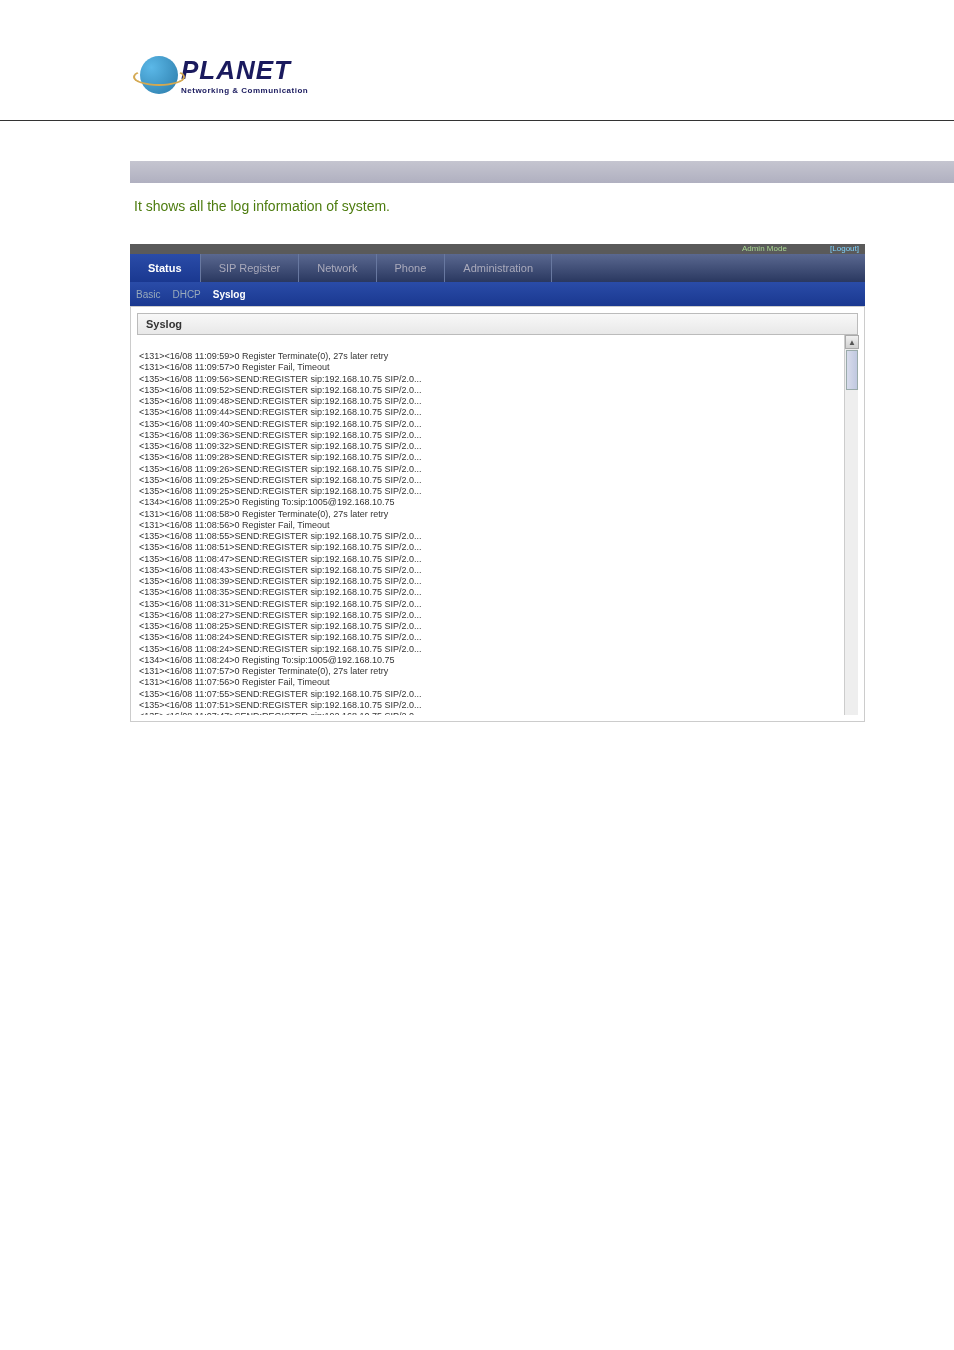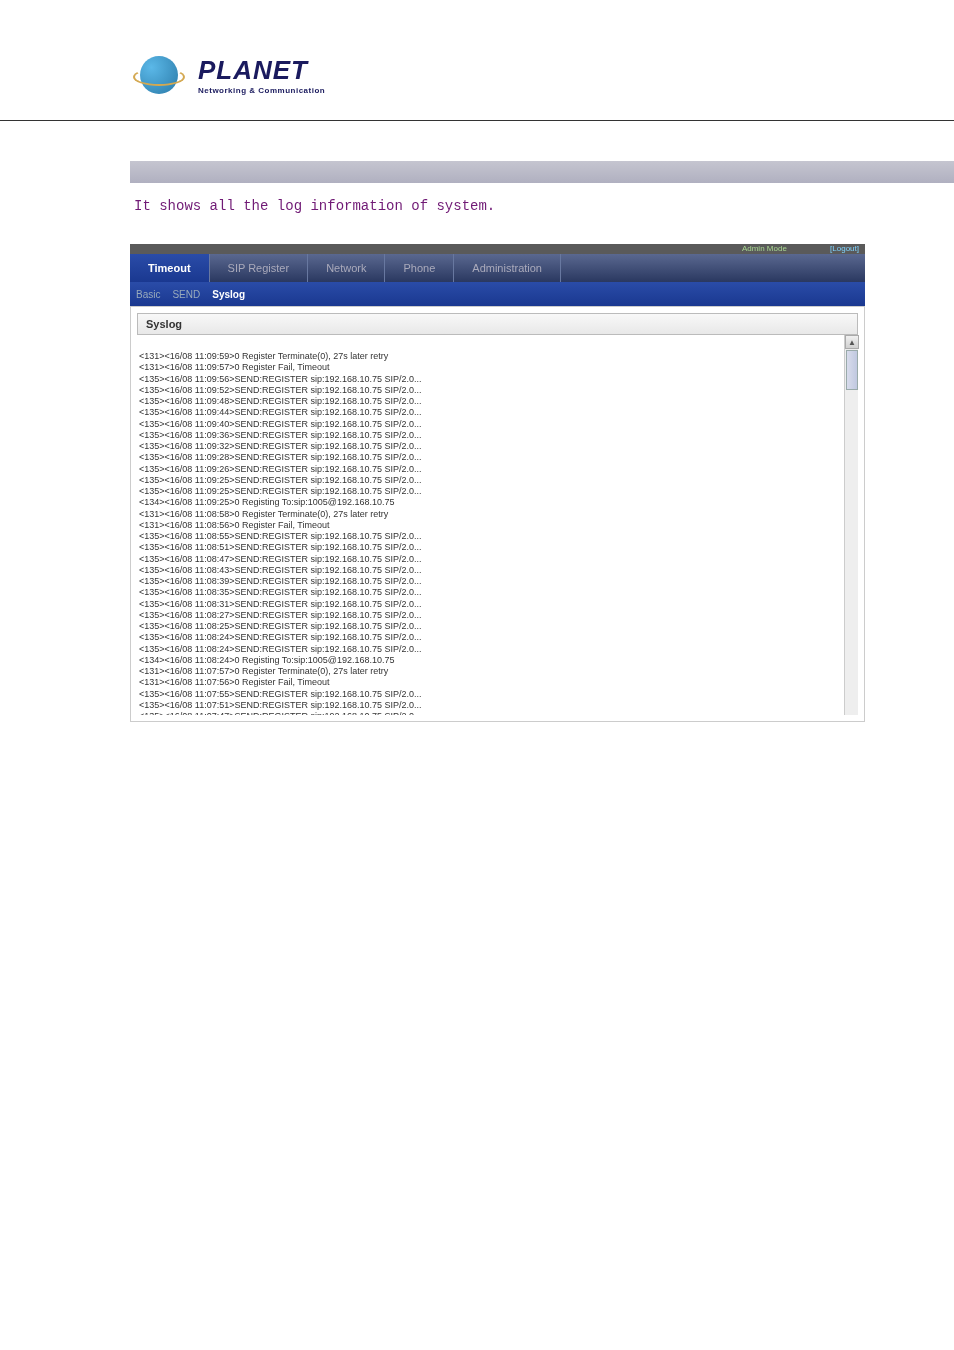--- a/index.html
+++ b/index.html
@@ -8,21 +8,21 @@
       background: #fff;
       width: 954px;
     }
     .logo-area {
       padding: 55px 0 25px 140px;
       border-bottom: 1px solid #333;
     }
     .logo {
       display: flex;
       align-items: center;
-      gap: 20px;
+      gap: 3px;
     }
     .logo-icon {
       width: 38px;
       height: 38px;
       border-radius: 50%;
       background: radial-gradient(circle at 30% 30%, #5bb8e8, #2a7aa8);
       position: relative;
     }
     .logo-icon::after {
       content: '';
@@ -55,24 +55,23 @@
     .content-area {
       padding: 40px 0 0 130px;
     }
     .section-bar {
       background: linear-gradient(to bottom, #c5c5d0, #b0b0c0);
       height: 22px;
       margin-bottom: 15px;
     }
     .intro-text {
       font-size: 14px;
-      color: #701a75;
+      color: #4d7c0f;
       margin-bottom: 30px;
       padding-left: 4px;
-      font-family: Liberation Mono, monospace;
     }
     .app-window {
       width: 735px;
       position: relative;
     }
     .admin-bar {
       background: #5a5a5a;
       height: 10px;
       text-align: right;
       padding-right: 6px;
@@ -220,29 +219,29 @@
   <div class="section-bar"></div>
   <div class="intro-text">It shows all the log information of system.</div>
 
   <div class="app-window">
     <div class="admin-bar">
       <span>Admin Mode</span>
       <span class="logout">[Logout]</span>
     </div>
 
     <div class="main-tabs" id="main-tabs">
-        <div class="main-tab active">Timeout</div>
+        <div class="main-tab active">Status</div>
         <div class="main-tab inactive">SIP Register</div>
         <div class="main-tab inactive">Network</div>
         <div class="main-tab inactive">Phone</div>
         <div class="main-tab inactive">Administration</div>
       </div>
     <div class="sub-tabs" id="sub-tabs">
         <div class="sub-tab inactive">Basic</div>
-        <div class="sub-tab inactive">SEND</div>
+        <div class="sub-tab inactive">DHCP</div>
         <div class="sub-tab active">Syslog</div>
       </div>
 
     <div class="page-body">
       <div class="syslog-panel">
         <div class="panel-header">Syslog</div>
         <div class="syslog-content-wrap">
           <div class="syslog-content" id="syslog-content">&lt;131&gt;&lt;16/08 11:09:59&gt;0 Register Terminate(0), 27s later retry
 &lt;131&gt;&lt;16/08 11:09:57&gt;0 Register Fail, Timeout
 &lt;135&gt;&lt;16/08 11:09:56&gt;SEND:REGISTER sip:192.168.10.75 SIP/2.0...

